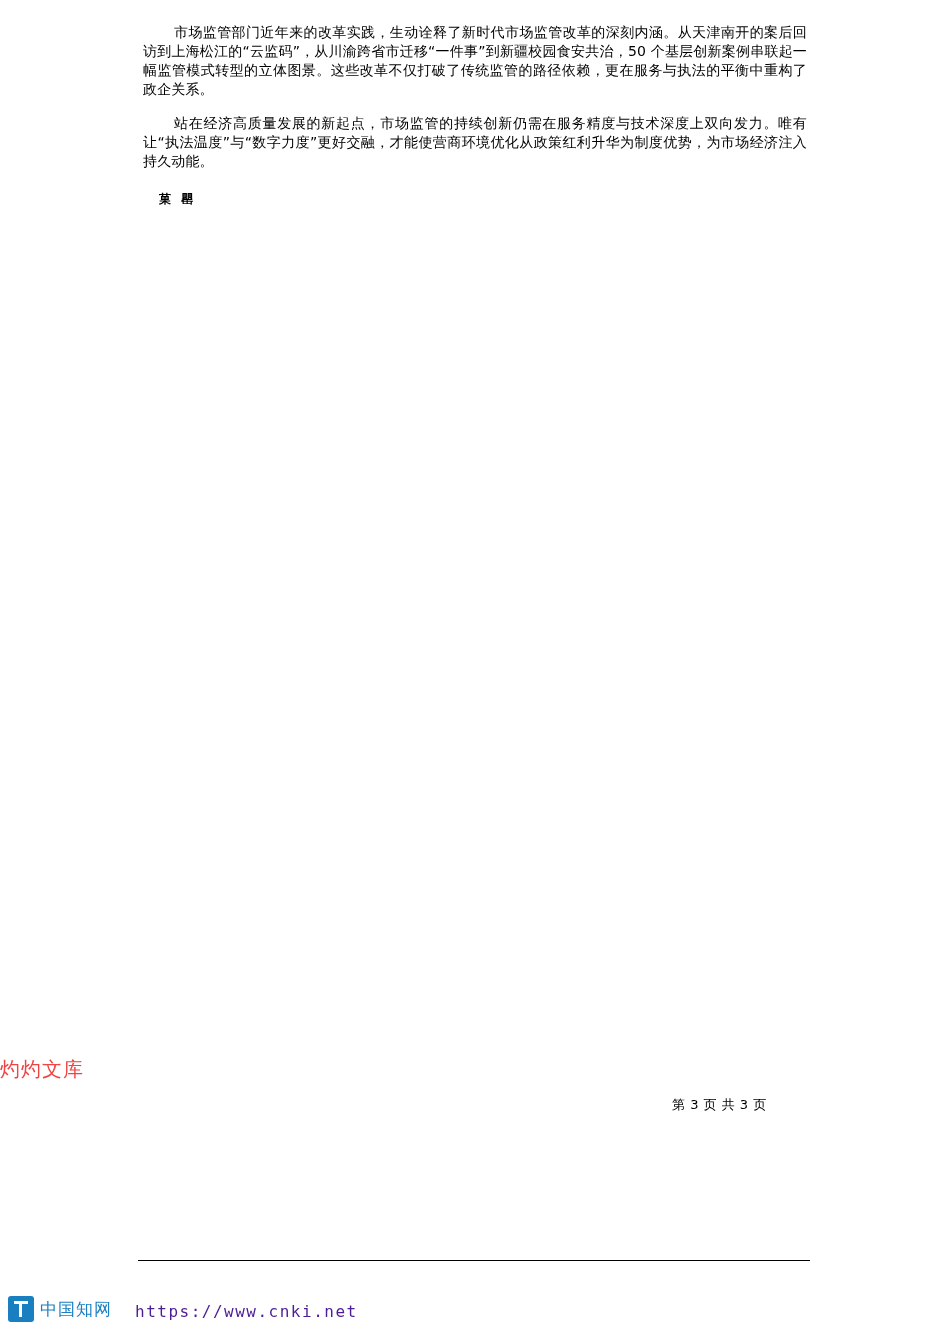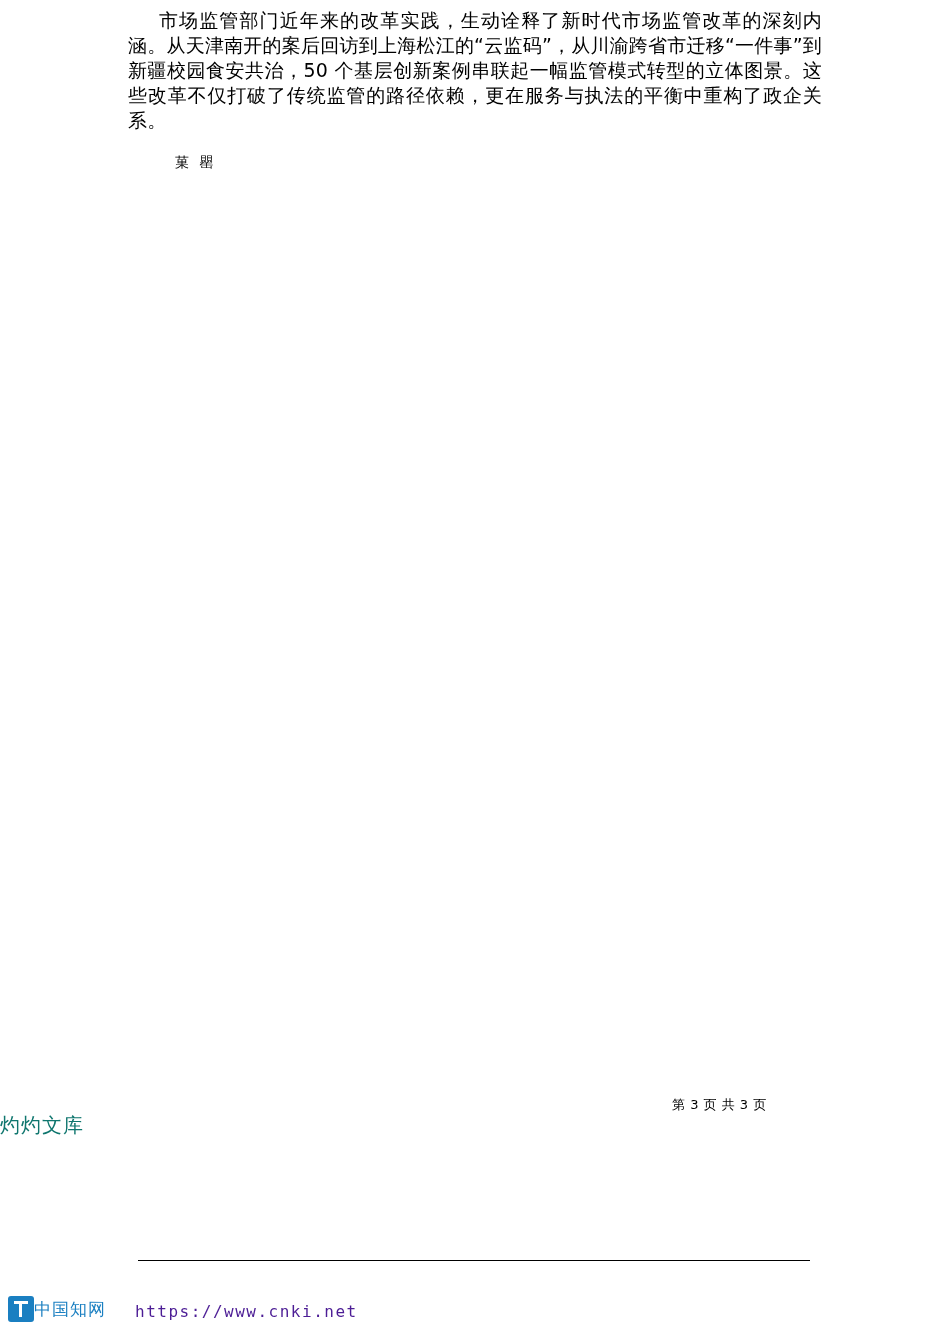--- a/index.html
+++ b/index.html
@@ -27,49 +27,50 @@
     width: 694px;
   }
   .heading {
     font-size: 15.5px;
     line-height: 26px;
     text-indent: 31px;
     margin: 0 0 0 0;
     letter-spacing: 0.2px;
   }
   .para {
-    font-size: 19px;
-    line-height: 25px;
+    font-size: 14px;
+    line-height: 19px;
     text-indent: 31px;
-    margin: 0;
+    margin: 15px;
     text-align: justify;
     text-justify: inter-ideograph;
     letter-spacing: 0.15px;
   }
   .sig {
-    font-size: 14px;
+    font-size: 12px;
     line-height: 26.2px;
     text-indent: 31px;
-    margin: 16px;
+    margin: 0;
     letter-spacing: 3px;
+    font-weight: bold;
   }
   .page-number {
     position: absolute;
     left: 672px;
     top: 1096px;
     font-size: 13px;
     letter-spacing: 0.5px;
     color: #000;
   }
   .watermark-left {
     position: absolute;
     left: 0px;
-    top: 1112px;
+    top: 1056px;
     font-size: 20px;
-    color: #0f766e;
+    color: #ef4444;
     letter-spacing: 1px;
     white-space: nowrap;
   }
   .footer-rule {
     position: absolute;
     left: 138px;
     top: 1260px;
     width: 672px;
     height: 1px;
     background: #000000;
@@ -80,20 +81,21 @@
     top: 1286px;
     width: 950px;
     height: 58px;
   }
   .cnki-logo {
     position: absolute;
     left: 8px;
     top: 10px;
     display: flex;
     align-items: center;
+    gap: 6px;
   }
   .cnki-mark {
     width: 26px;
     height: 26px;
     border-radius: 3px;
     background: #1a7fc1;
     position: relative;
     flex: 0 0 auto;
   }
   .cnki-mark::before {
@@ -131,20 +133,21 @@
     white-space: nowrap;
   }
 </style>
 </head>
 <body>
 
 <div class="page">
 
   <div class="doc-body">
     <p class="para">市场监管部门近年来的改革实践，生动诠释了新时代市场监管改革的深刻内涵。从天津南开的案后回访到上海松江的“云监码”，从川渝跨省市迁移“一件事”到新疆校园食安共治，50 个基层创新案例串联起一幅监管模式转型的立体图景。这些改革不仅打破了传统监管的路径依赖，更在服务与执法的平衡中重构了政企关系。</p>
+    <p class="para">站在经济高质量发展的新起点，市场监管的持续创新仍需在服务精度与技术深度上双向发力。唯有让“执法温度”与“数字力度”更好交融，才能使营商环境优化从政策红利升华为制度优势，为市场经济注入持久动能。</p>
     <p class="sig">菓 罌</p>
   </div>
 
   <div class="page-number">第 3 页 共 3 页</div>
 
   <div class="watermark-left">灼灼文库</div>
 
   <div class="footer-rule"></div>
 
   <div class="cnki-bar">

